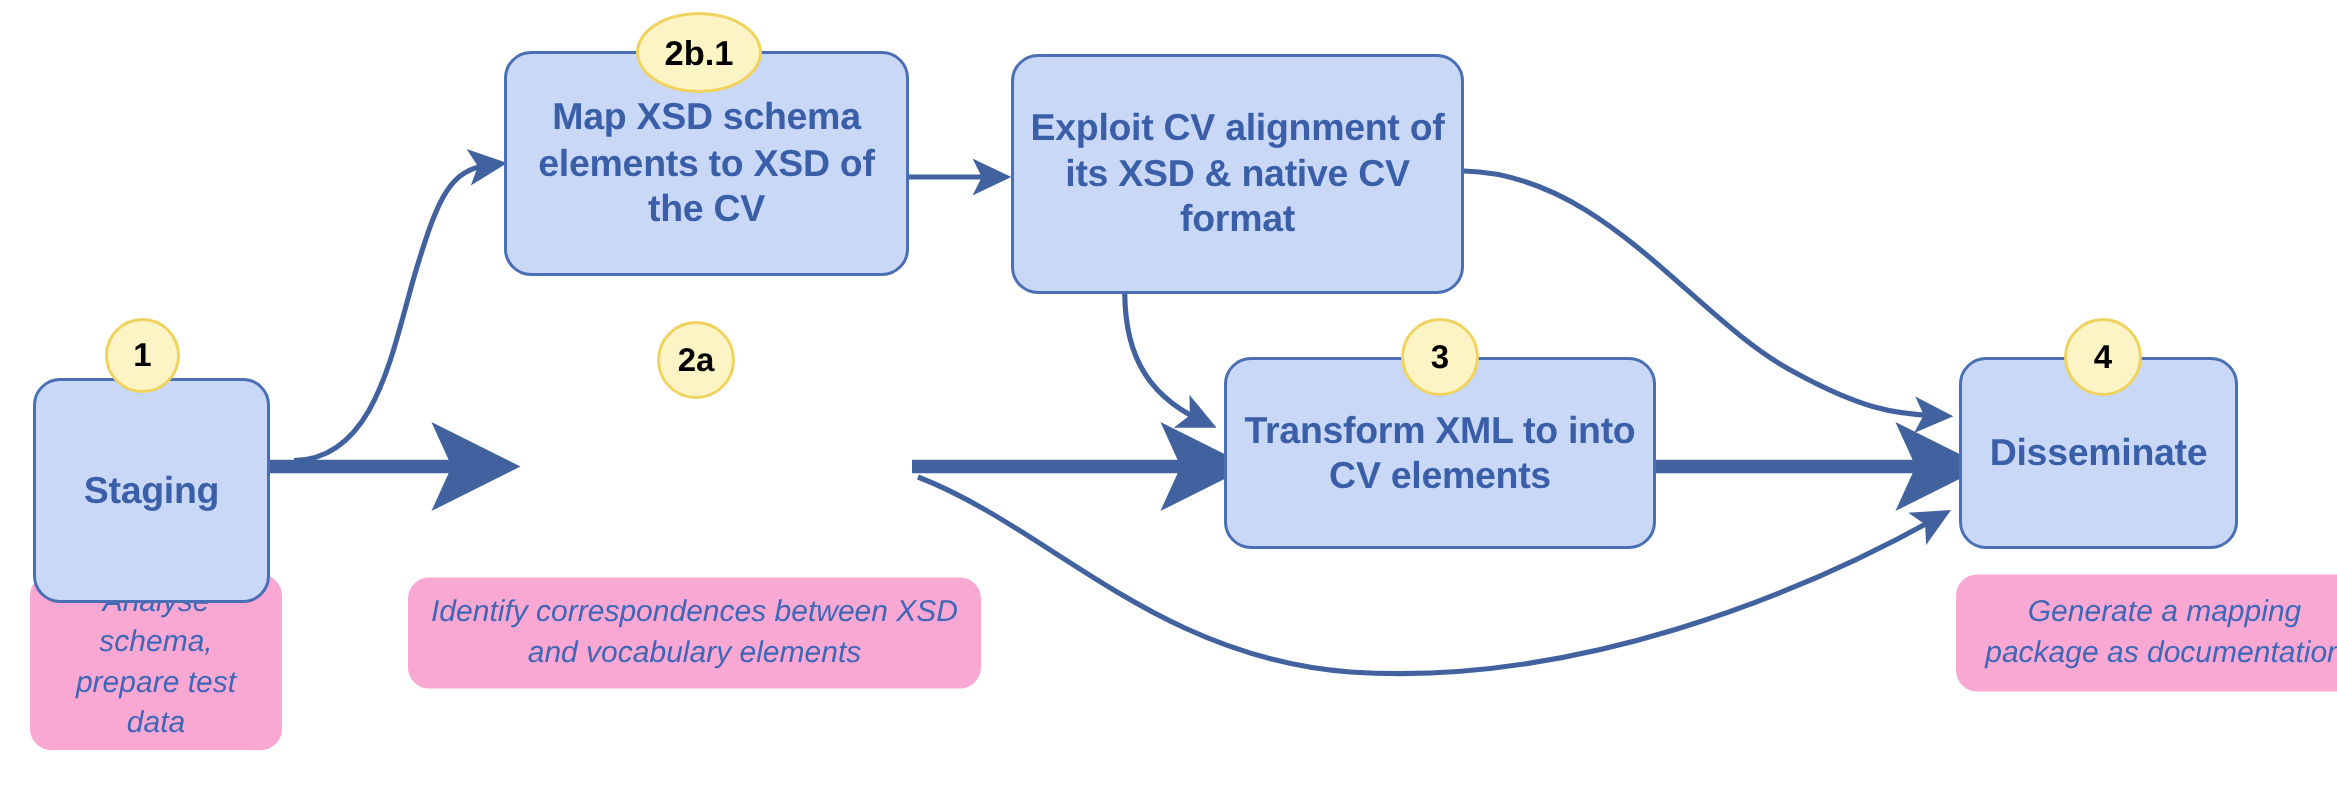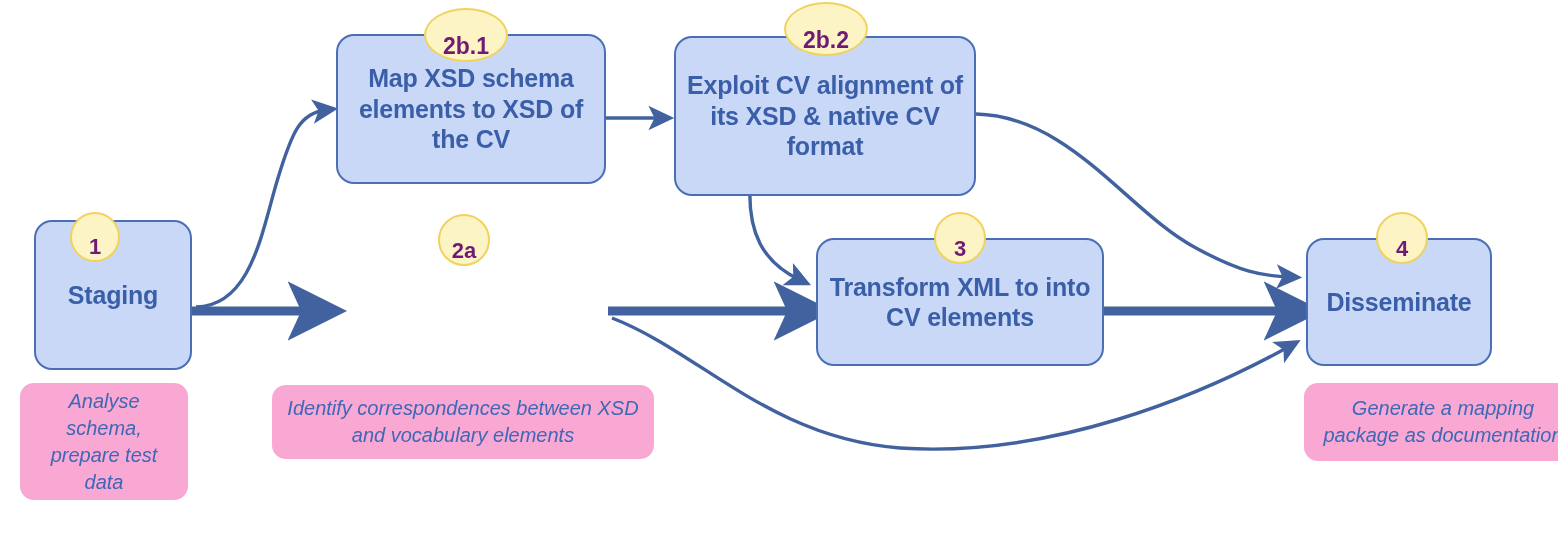--- a/index.html
+++ b/index.html
@@ -41,23 +41,23 @@
     padding:0 8px;
     box-sizing:border-box;
     line-height:1.22;
   }
   .badge{
     position:absolute;
     background:#fdf4c6;
     border:2.5px solid #f0d35e;
     border-radius:50%;
     display:flex;
-    align-items:flex-end;
+    align-items:center;
     justify-content:center;
-    color:#701a75;
+    color:#000000;
     font-weight:bold;
     z-index:6;
     white-space:nowrap;
   }
   .caption{
     position:absolute;
     box-sizing:border-box;
     background:#f9a8d4;
     border-radius:14px;
     color:#3f67b5;
@@ -94,39 +94,36 @@
 
     <line x1="606" y1="118" x2="662" y2="118" stroke="#41629f" stroke-width="3.4" marker-end="url(#ah-thin)"></line>
 
     <path d="M 750 186 C 748 232, 762 262, 800 280" fill="none" stroke="#41629f" stroke-width="3.4" marker-end="url(#ah-thin)"></path>
 
     <path d="M 976 114 C 1070 116, 1128 212, 1196 248 C 1240 272, 1262 276, 1290 277" fill="none" stroke="#41629f" stroke-width="3.4" marker-end="url(#ah-thin)"></path>
 
     <path d="M 612 318 C 700 352, 770 438, 900 448 C 1050 458, 1200 396, 1290 346" fill="none" stroke="#41629f" stroke-width="3.4" marker-end="url(#ah-thin)"></path>
   </svg>
 
-  <div class="node" style="left:22px; top:220px; width:158px; height:150px; font-size:25px;margin-left:12px;">
+  <div class="node" style="left:22px; top:252px; width:158px; height:150px; font-size:25px;">
     <span class="node-label">Staging</span>
   </div>
   <div class="badge" style="left:70px; top:212px; width:46px; height:46px; font-size:22px;">
     <span>1</span>
   </div>
 
   <div class="node" style="left:336px; top:34px; width:270px; height:150px; font-size:25px;">
     <span class="node-label">Map XSD schema elements to XSD of the CV</span>
   </div>
   <div class="badge" style="left:424px; top:8px; width:80px; height:50px; border-radius:50%; font-size:23px;">
     <span>2b.1</span>
   </div>
 
   <div class="node" style="left:674px; top:36px; width:302px; height:160px; font-size:25px;">
     <span class="node-label">Exploit CV alignment of its XSD &amp; native CV format</span>
-  </div>
-  <div class="badge" style="left:784px; top:2px; width:80px; height:50px; border-radius:50%; font-size:23px;">
-    <span>2b.2</span>
   </div>
 
   <div class="badge" style="left:438px; top:214px; width:48px; height:48px; font-size:22px;">
     <span>2a</span>
   </div>
 
   <div class="node" style="left:816px; top:238px; width:288px; height:128px; font-size:25px;align-items:center;">
     <span class="node-label">Transform XML to into CV elements</span>
   </div>
   <div class="badge" style="left:934px; top:212px; width:48px; height:48px; font-size:22px;">

